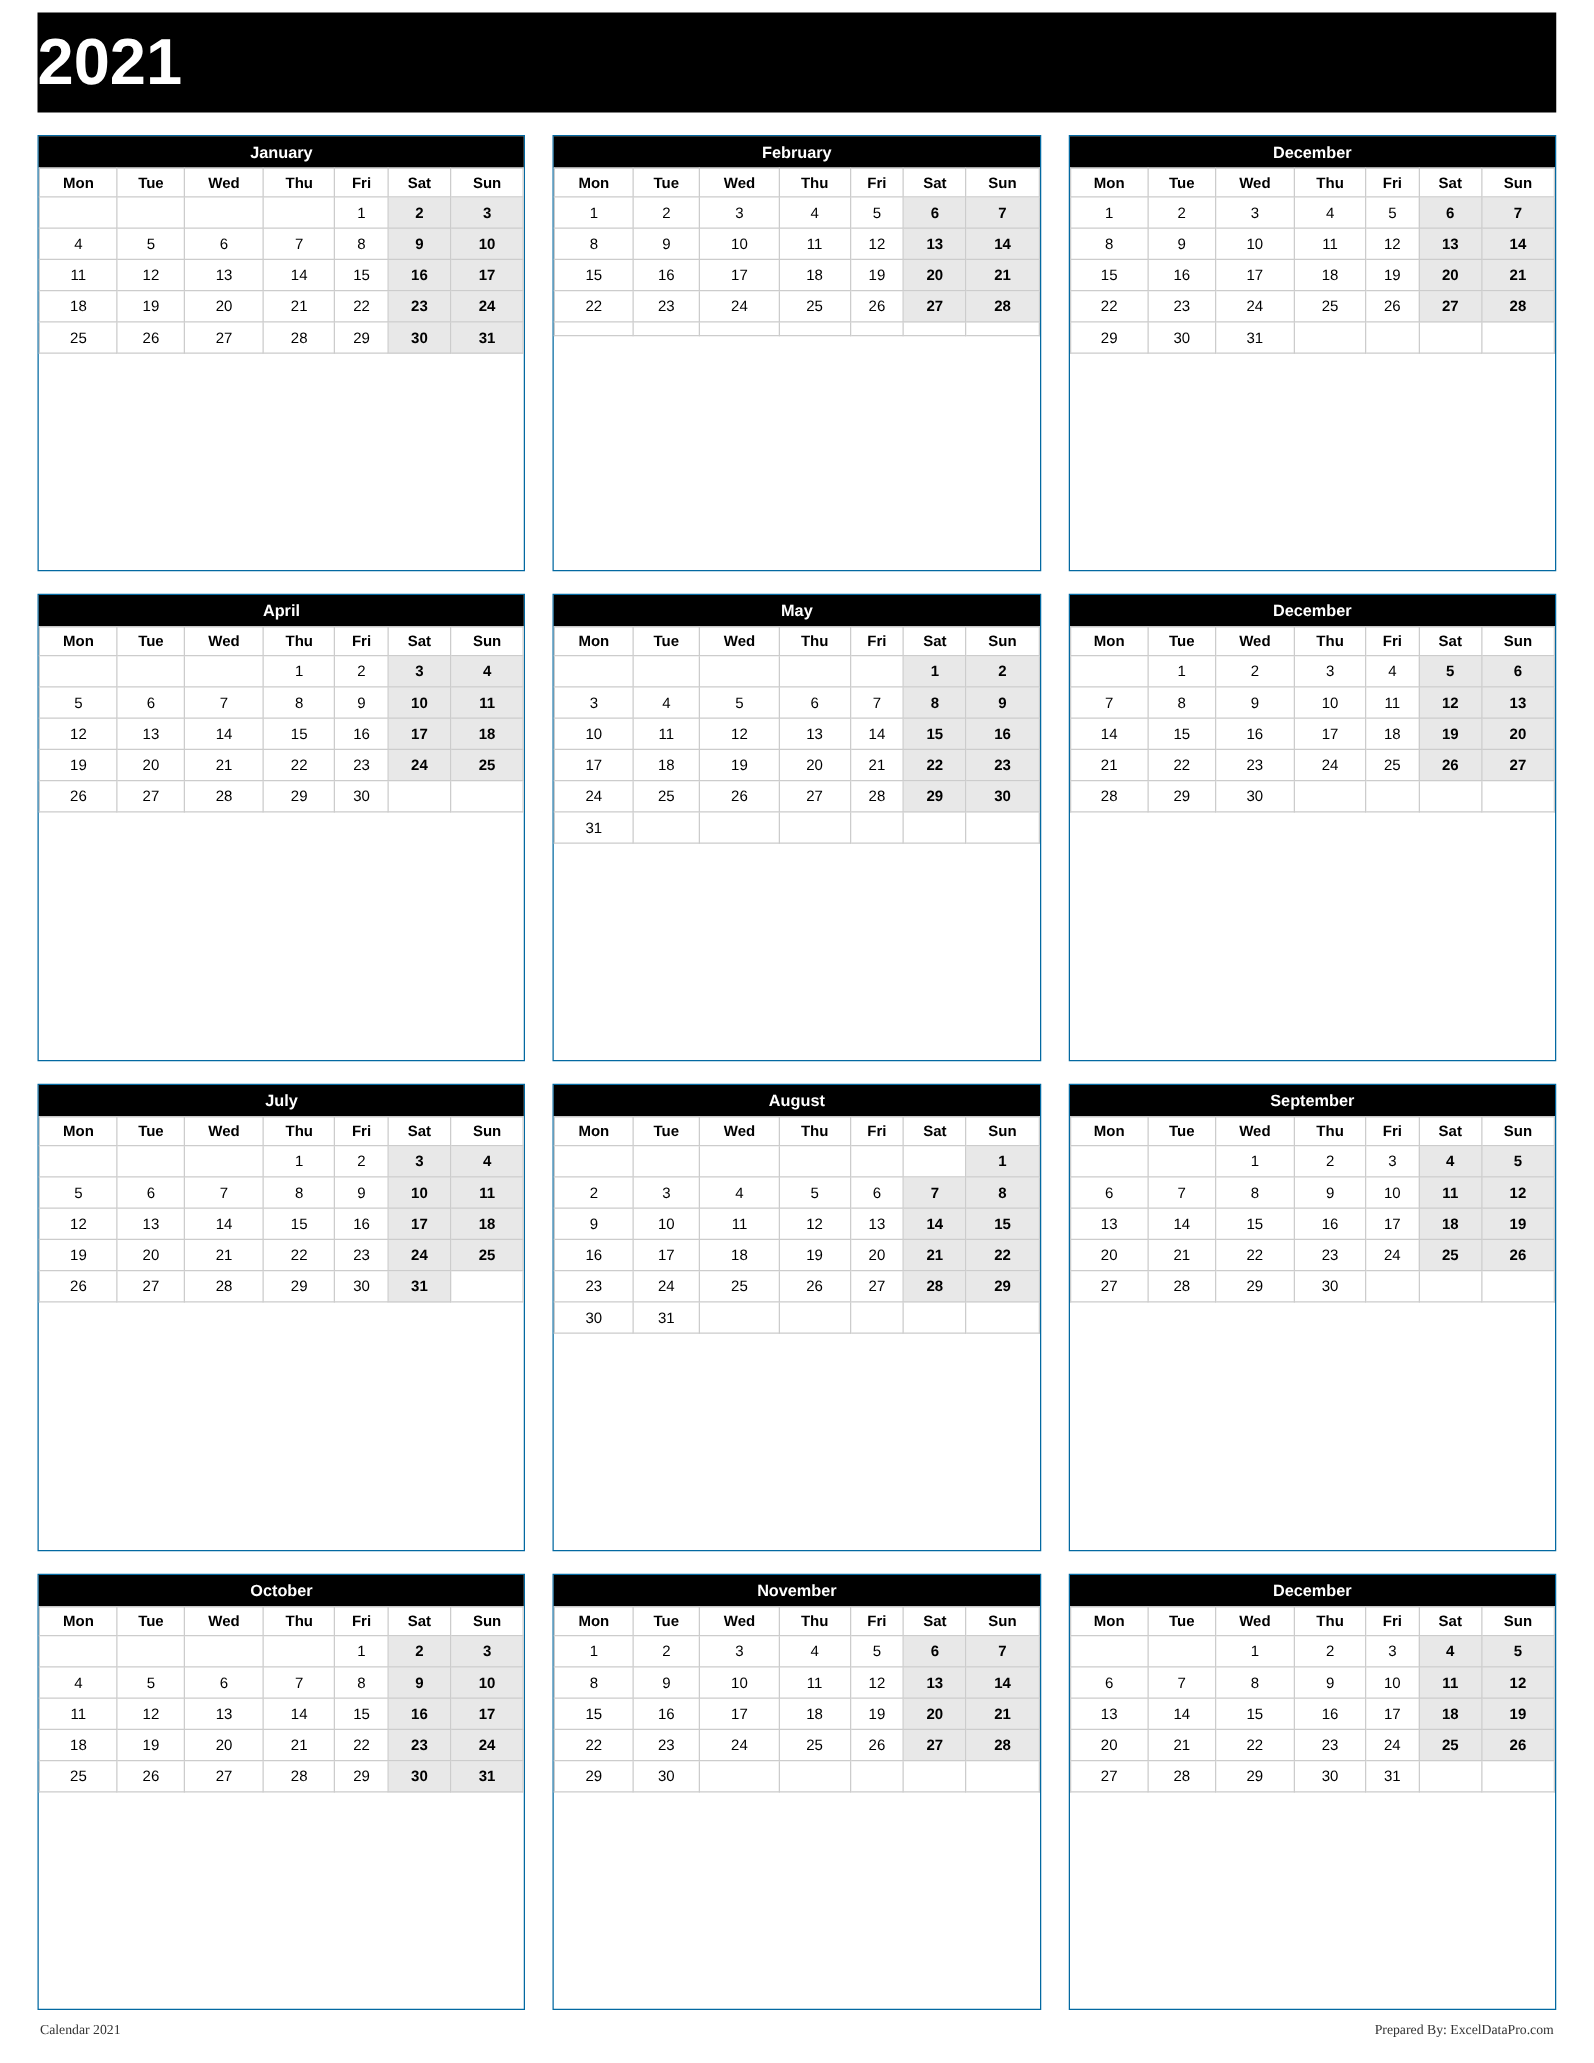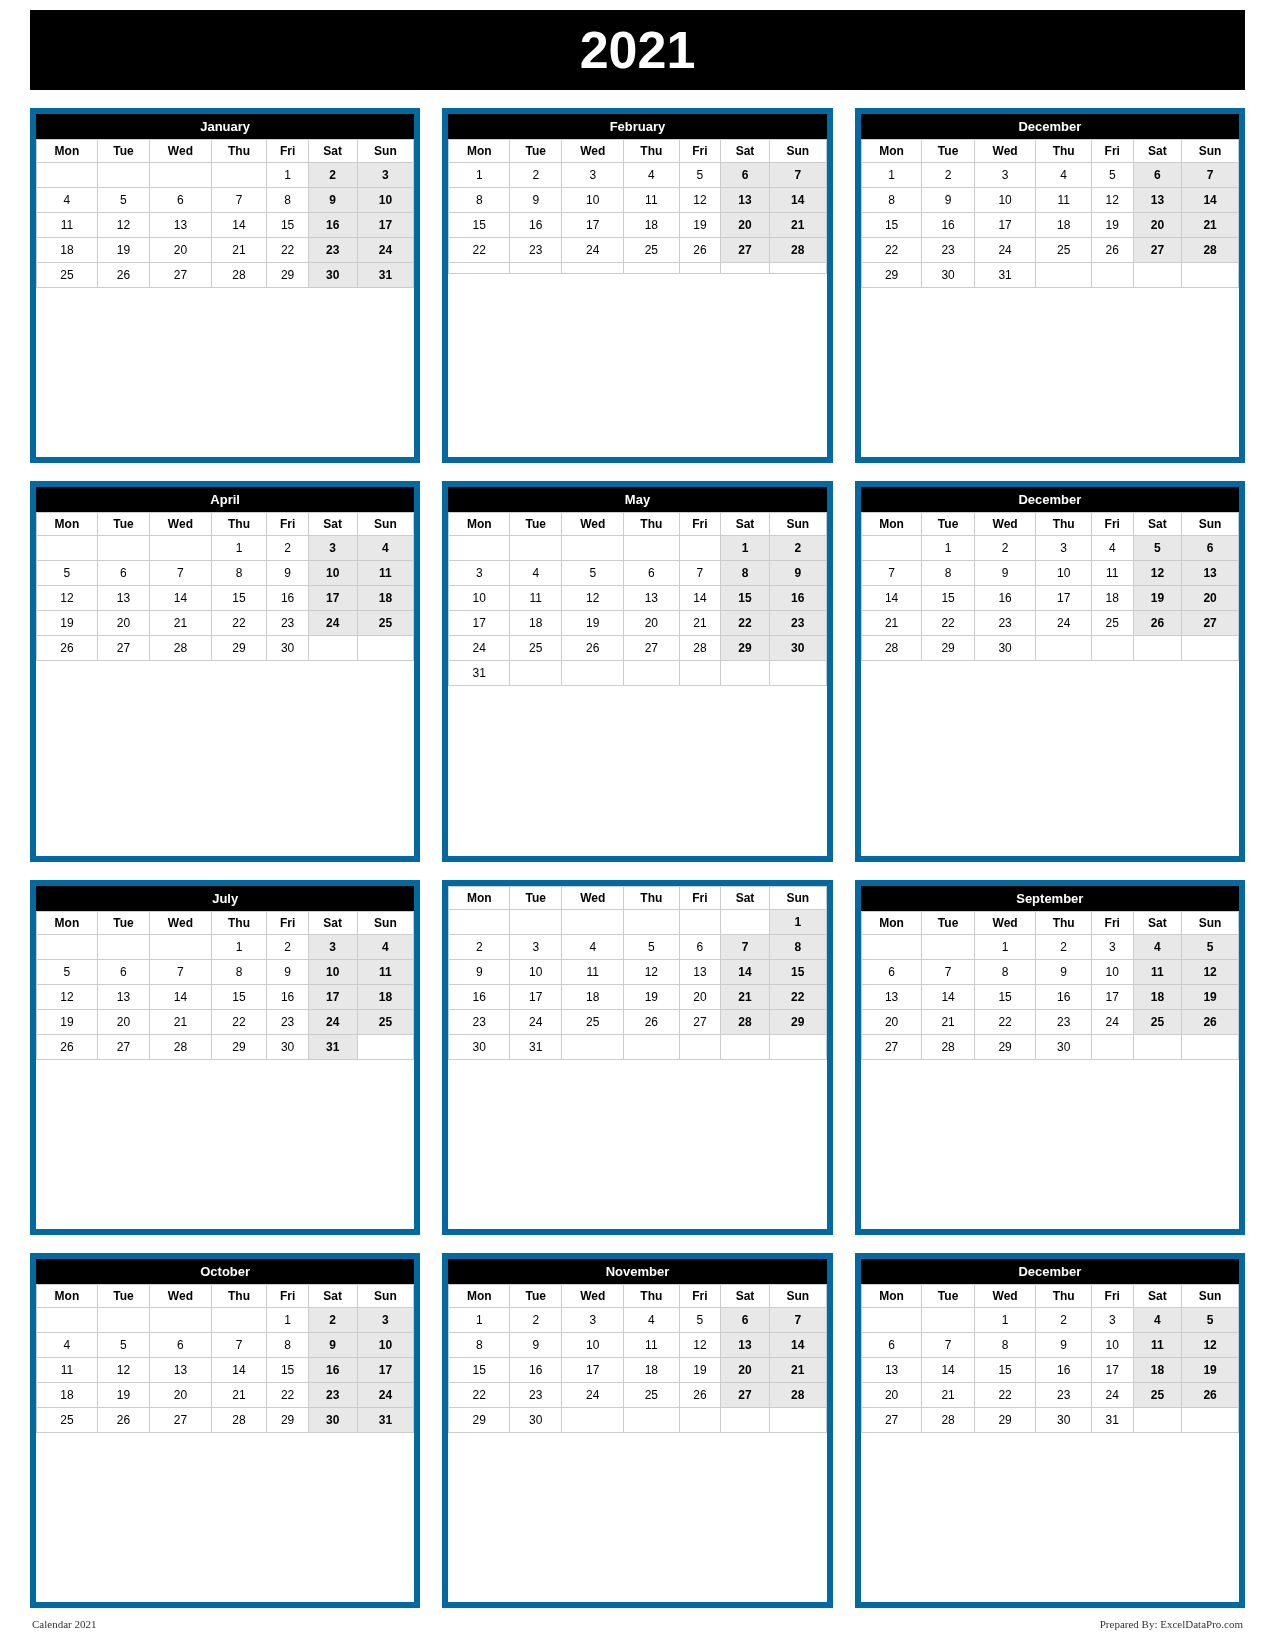--- a/index.html
+++ b/index.html
@@ -13,34 +13,34 @@
     .page {
       width: 1275px;
       min-height: 1650px;
       padding: 10px 30px 20px 30px;
       display: flex;
       flex-direction: column;
     }
     .year-header {
       background: #000;
       color: #fff;
-      text-align: center;
+      text-align: left;
       font-size: 52px;
       font-weight: bold;
       padding: 10px 0;
       margin-bottom: 18px;
     }
     .calendars-grid {
       display: grid;
       grid-template-columns: 1fr 1fr 1fr;
       gap: 18px 22px;
       flex: 1;
     }
     .month-calendar {
-      border: 6px solid #0369a1;
+      border: 1px solid #0369a1;
     }
     .month-title {
       background: #000;
       color: #fff;
       text-align: center;
       font-size: 13px;
       font-weight: bold;
       padding: 5px 0;
     }
     .cal-table {
@@ -532,20 +532,21 @@
               <td>28</td>
               <td>29</td>
               <td>30</td>
               <td class="weekend-sat">31</td>
               <td></td>
             </tr>
           </tbody>
         </table>
       </div>
       <div class="month-calendar">
+        <div class="month-title">August</div>
         <table class="cal-table">
           <thead>
             <tr>
               <th>Mon</th>
               <th>Tue</th>
               <th>Wed</th>
               <th>Thu</th>
               <th>Fri</th>
               <th>Sat</th>
               <th>Sun</th>

